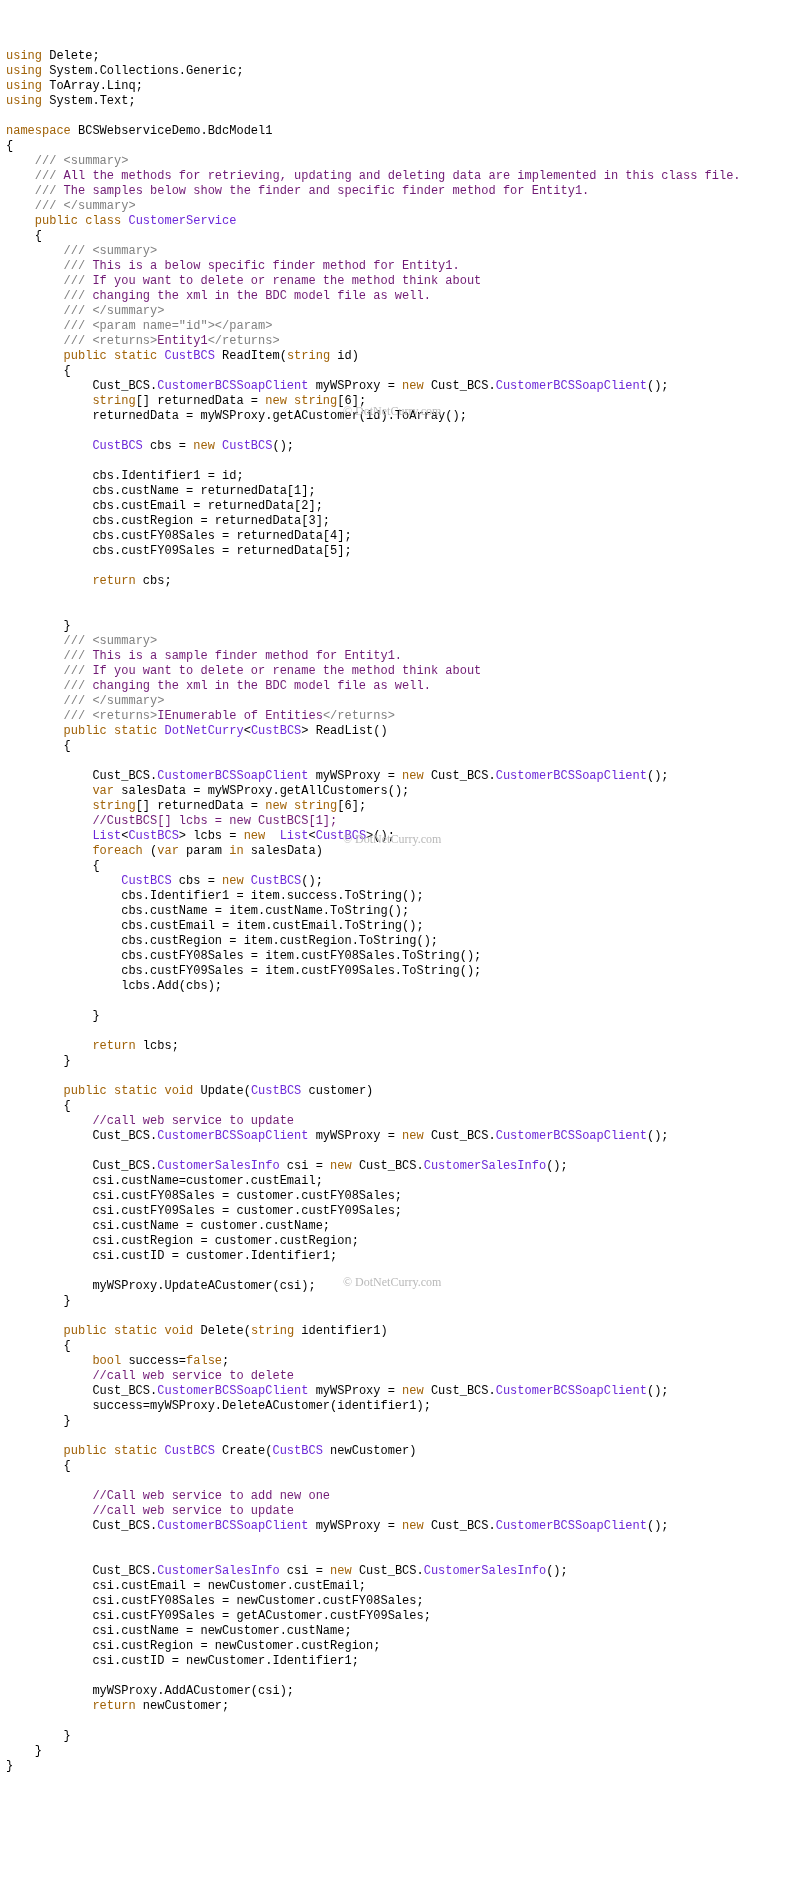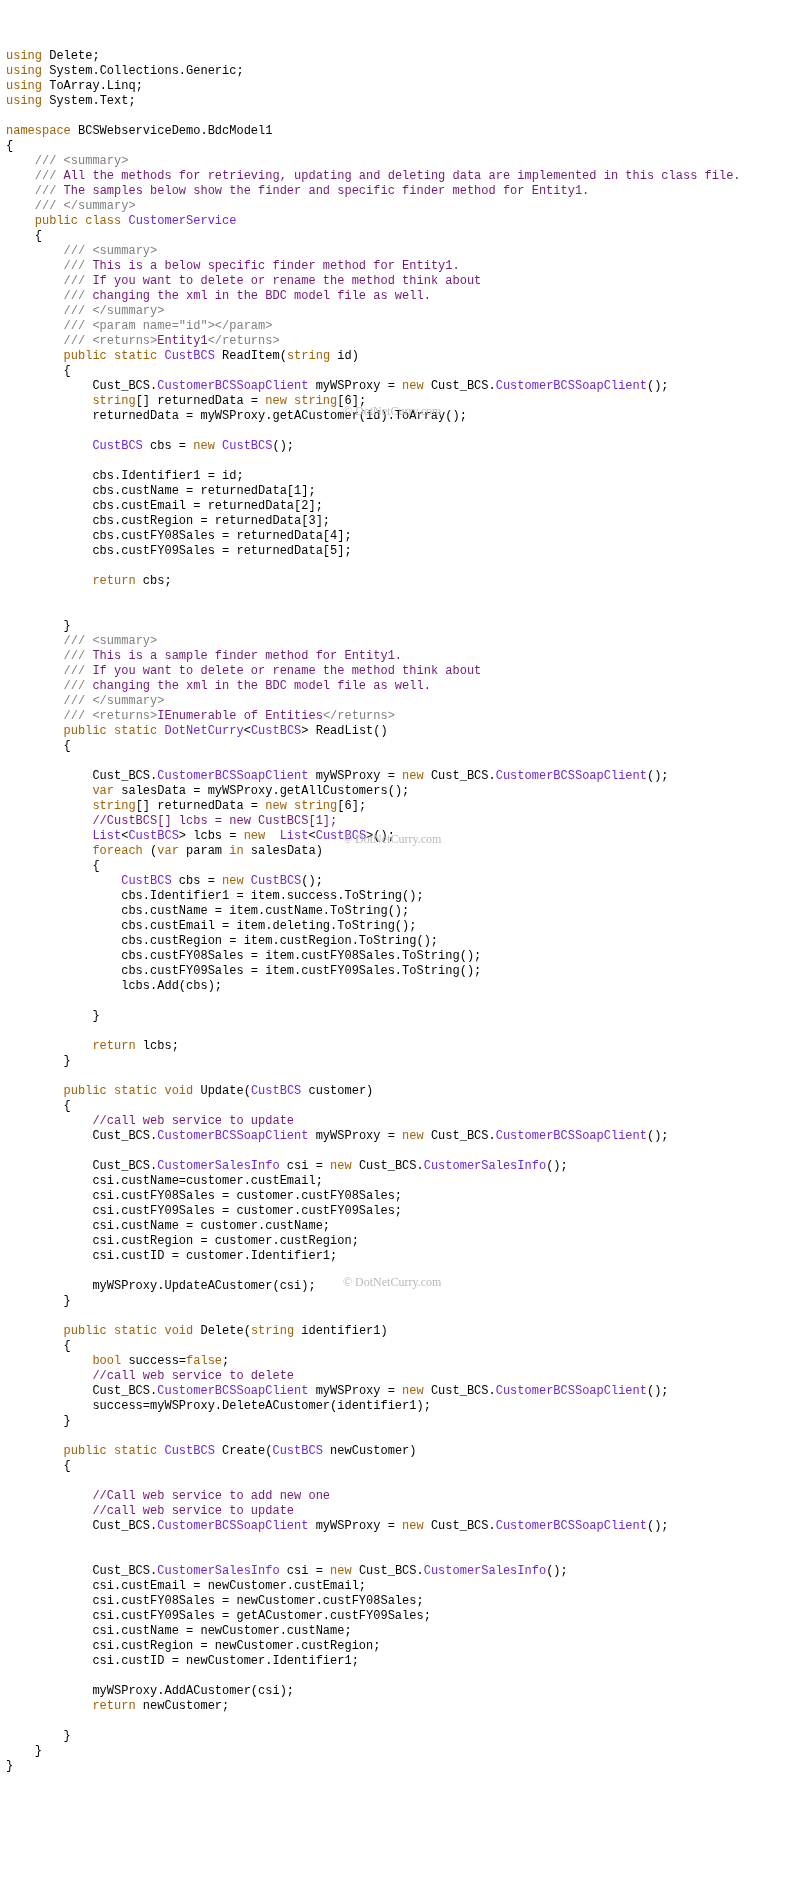--- a/index.html
+++ b/index.html
@@ -87,21 +87,21 @@
 <span><span>            Cust_BCS.</span><span class="type">CustomerBCSSoapClient</span><span> myWSProxy = </span><span class="kw">new</span><span> Cust_BCS.</span><span class="type">CustomerBCSSoapClient</span><span>();</span></span>
 <span><span class="kw">            var</span><span> salesData = myWSProxy.getAllCustomers();</span></span>
 <span><span class="kw">            string</span><span>[] returnedData = </span><span class="kw">new</span><span class="kw"> string</span><span>[6];</span></span>
 <span><span class="cmt">            //CustBCS[] lcbs = new CustBCS[1];</span></span>
 <span><span class="type">            List</span><span>&lt;</span><span class="type">CustBCS</span><span>&gt; lcbs = </span><span class="kw">new</span><span class="type">  List</span><span>&lt;</span><span class="type">CustBCS</span><span>&gt;();</span></span>
 <span><span class="kw">            foreach</span><span> (</span><span class="kw">var</span><span> param </span><span class="kw">in</span><span> salesData)</span></span>
 <span>            {</span>
 <span><span class="type">                CustBCS</span><span> cbs = </span><span class="kw">new</span><span class="type"> CustBCS</span><span>();</span></span>
 <span>                cbs.Identifier1 = item.success.ToString();</span>
 <span>                cbs.custName = item.custName.ToString();</span>
-<span>                cbs.custEmail = item.deleting.ToString();</span>
+<span>                cbs.custEmail = item.custEmail.ToString();</span>
 <span>                cbs.custRegion = item.custRegion.ToString();</span>
 <span>                cbs.custFY08Sales = item.custFY08Sales.ToString();</span>
 <span>                cbs.custFY09Sales = item.custFY09Sales.ToString();</span>
 <span>                lcbs.Add(cbs);</span>
 
 <span>            }</span>
 
 <span><span class="kw">            return</span><span> lcbs;</span></span>
 <span>        }</span>
 

